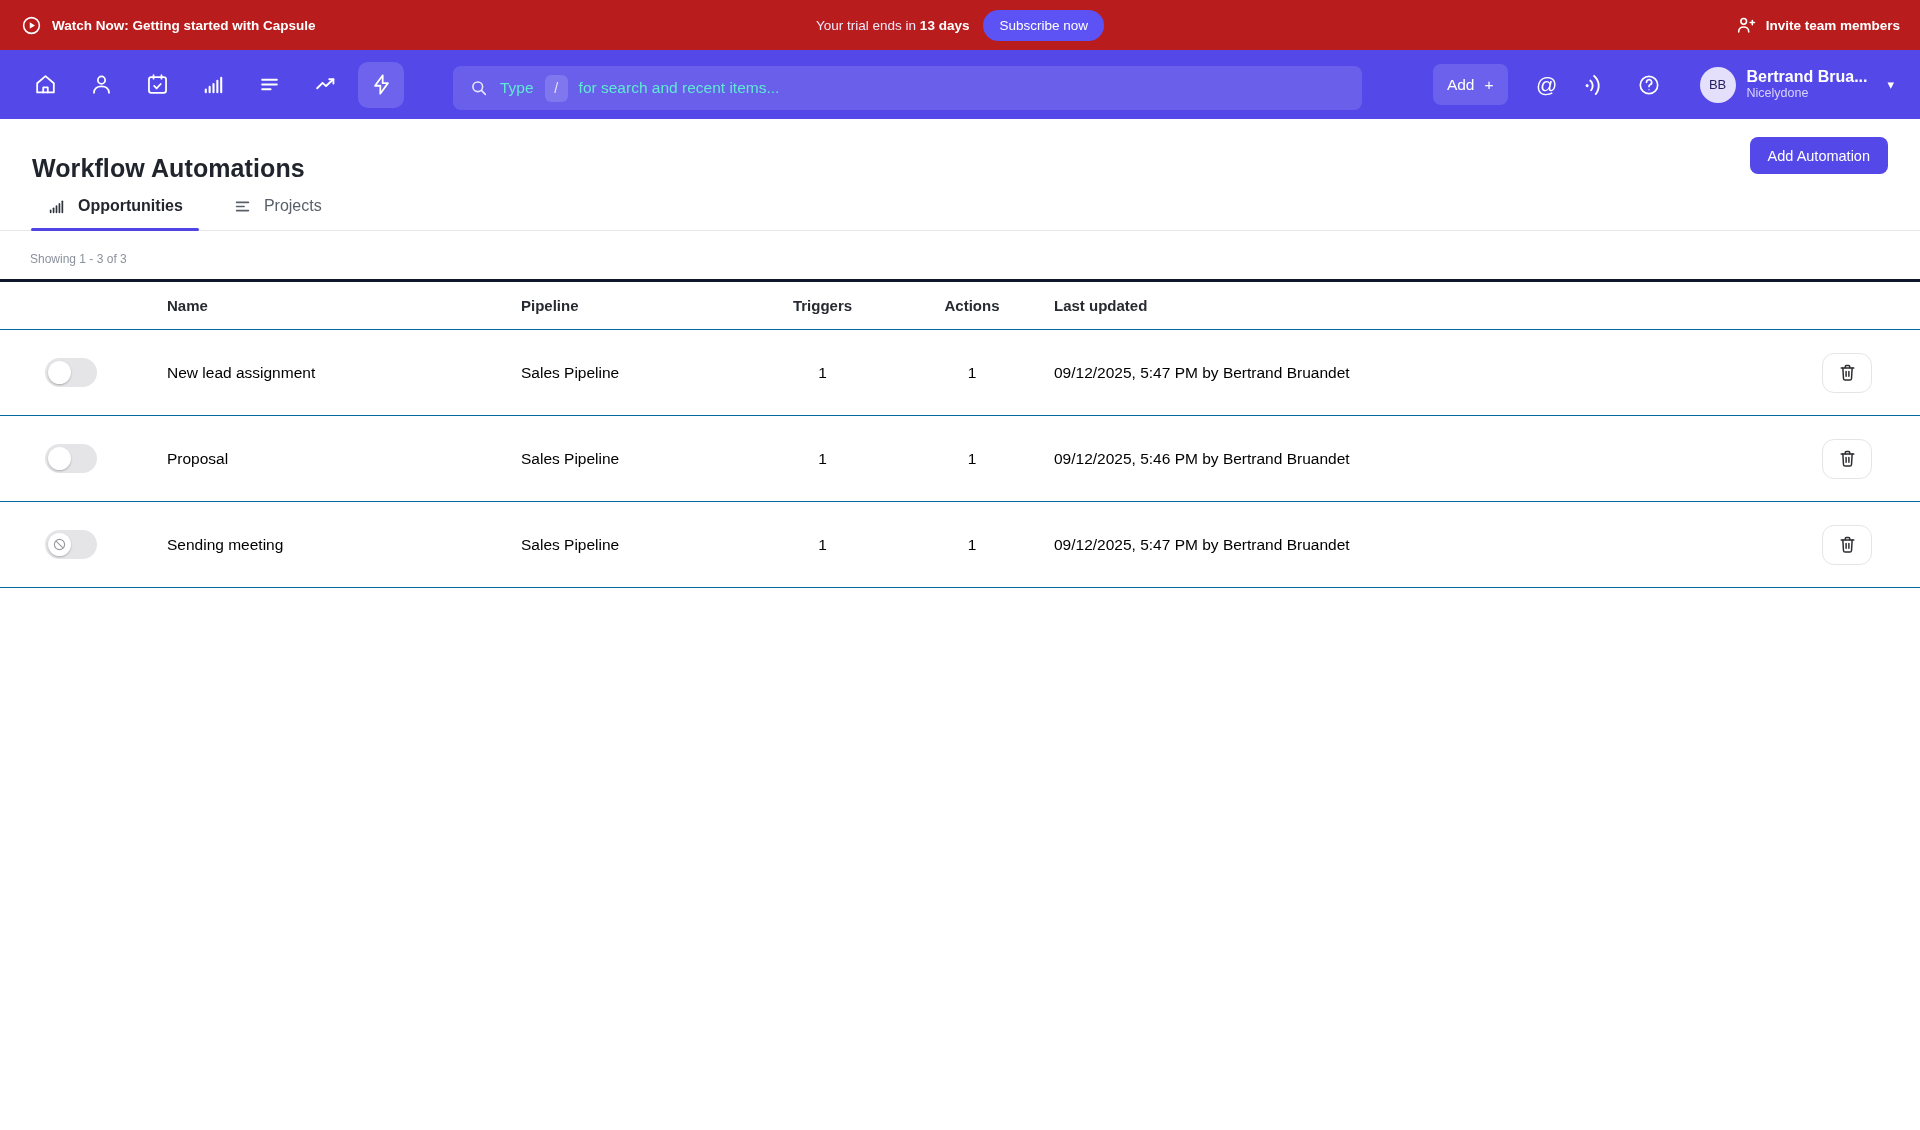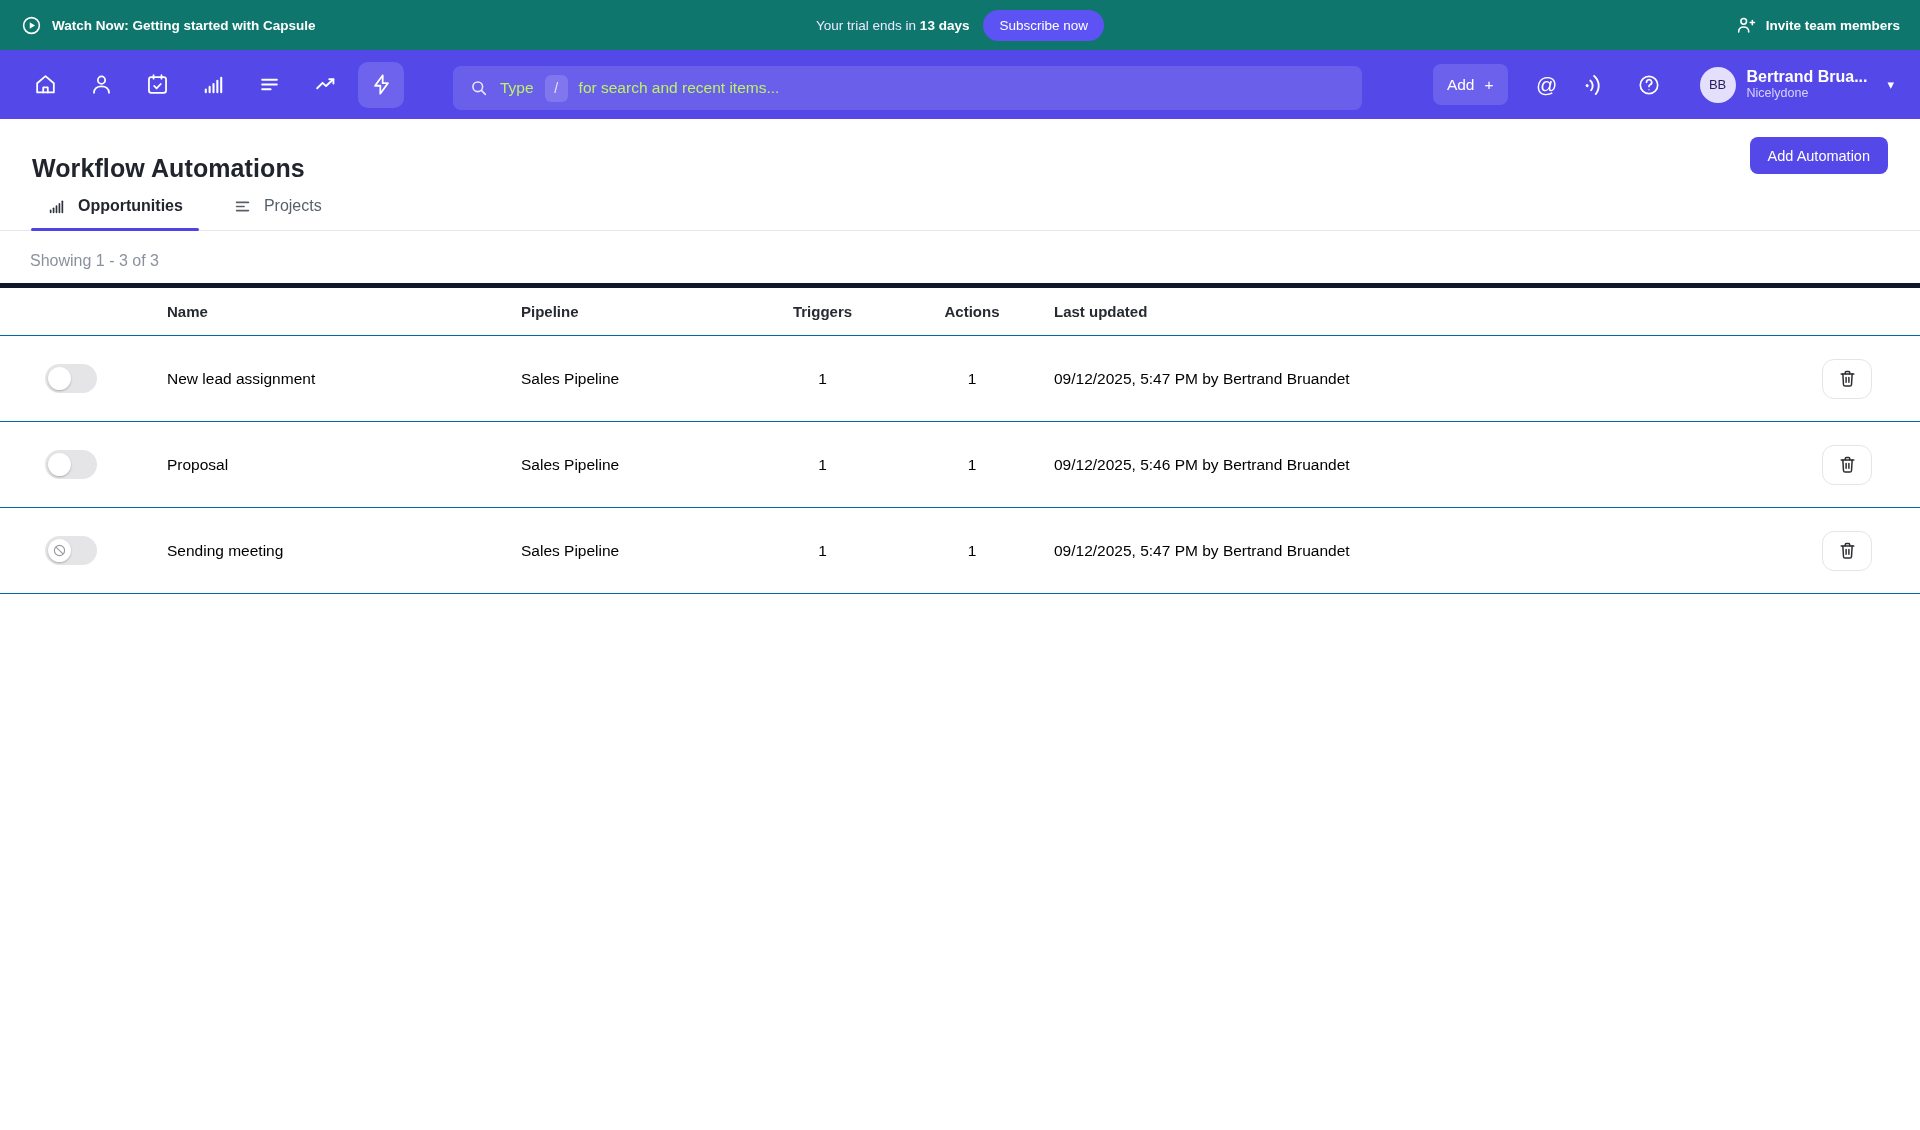--- a/index.html
+++ b/index.html
@@ -1,35 +1,35 @@
 <!DOCTYPE html>
 <html><head>
 <meta charset="utf-8">
 <style>
   * { margin:0; padding:0; box-sizing:border-box; }
   html,body { width:1920px; height:1130px; }
   body { font-family:"Liberation Sans","DejaVu Sans",sans-serif; background:#fff; overflow:hidden; }
   .app { position:relative; width:1920px; height:1130px; background:#fff; }
 
   
-  .banner { position:relative; height:50px; background:#0f766e; display:flex; align-items:center; color:#fff; }
+  .banner { position:relative; height:50px; background:#b91c1c; display:flex; align-items:center; color:#fff; }
   .banner-left { display:flex; align-items:center; gap:10px; padding-left:21px; font-size:13.5px; font-weight:700; cursor:pointer; }
   .banner-center { position:absolute; left:50%; top:0; height:100%; transform:translateX(-50%); display:flex; align-items:center; gap:14px; }
   .trial-text { font-size:13.5px; color:#eceafd; white-space:nowrap; }
   .trial-text b { color:#fff; }
   .subscribe-btn { height:31px; padding:0 16px; border:none; border-radius:16px; background:#5d52f3; color:#fff; font-size:13.5px; font-family:inherit; cursor:pointer; display:flex; align-items:center; }
   .banner-right { margin-left:auto; display:flex; align-items:center; gap:9px; padding-right:20px; font-size:13.5px; font-weight:600; cursor:pointer; }
 
   
   .navbar { position:relative; height:69px; background:#5448e9; }
   .nav-icons { position:absolute; left:22px; top:0; height:100%; display:flex; align-items:center; gap:10px; }
   .nav-icon-btn { width:46px; height:46px; border-radius:10px; display:flex; align-items:center; justify-content:center; color:#fff; cursor:pointer; background:transparent; }
   .nav-icon-btn.active { background:rgba(255,255,255,.15); }
   .searchbar { position:absolute; left:453px; top:16px; width:909px; height:44px; background:rgba(255,255,255,.13); border-radius:8px; display:flex; align-items:center; padding-left:16px; gap:11px; cursor:text; }
-  .searchbar .ph { font-size:15.5px; color:#bef264; }
+  .searchbar .ph { font-size:15.5px; color:#5eead4; }
   .slash-key { display:flex; align-items:center; justify-content:center; width:23px; height:27px; border-radius:6px; background:rgba(255,255,255,.15); color:#e9e6fd; font-size:14px; }
   .nav-right { position:absolute; right:26px; top:0; height:100%; display:flex; align-items:center; }
   .add-btn { height:41px; padding:0 14px; border:none; border-radius:8px; background:rgba(255,255,255,.14); color:#ffffff; font-size:15.5px; font-family:inherit; display:flex; align-items:center; gap:10px; cursor:pointer; margin-right:26px; }
   .nav-sm-icon { width:26px; height:26px; display:flex; align-items:center; justify-content:center; color:#fff; cursor:pointer; }
   .at-glyph { font-size:21px; line-height:1; color:#fff; }
   .mr22 { margin-right:22px; } .mr28 { margin-right:28px; } .mr38 { margin-right:38px; }
   .avatar { width:36px; height:36px; border-radius:50%; background:#e4e0fb; color:#241d5f; font-size:13px; font-weight:400; display:flex; align-items:center; justify-content:center; cursor:pointer; }
   .user-block { margin-left:11px; cursor:pointer; max-width:132px; }
   .user-name { color:#fff; font-size:16px; font-weight:600; line-height:1.15; white-space:nowrap; }
   .user-org { color:#d8d3fa; font-size:12.5px; line-height:1.2; }
@@ -41,21 +41,21 @@
   .add-automation-btn { position:absolute; right:32px; top:18px; height:37px; padding:0 18px; border:none; border-radius:8px; background:#5448e9; color:#fff; font-size:14.5px; font-family:inherit; cursor:pointer; }
 
   
   .tabs { display:flex; align-items:flex-end; padding-left:31px; margin-top:14px; border-bottom:1px solid #e8e8ec; }
   .tab { display:flex; gap:12px; padding:0 16px 14px; font-size:16px; color:#596069; cursor:pointer; position:relative; }
   .tab.active { color:#23262e; font-weight:600; }
   .tab.active::after { content:""; position:absolute; left:0; right:0; bottom:-1px; height:3px; background:#5044e4; border-radius:2px; }
   .tab + .tab { margin-left:18px; }
 
   
-  .showing { padding:21px 0 13px 30px; font-size:16px; color:#8b919c; border-bottom:5px solid #0f172a; }
+  .showing { padding:21px 0 13px 30px; font-size:12px; color:#8b919c; border-bottom:3px solid #0f172a; }
 
   
   .tbl-row { display:grid; grid-template-columns:167px 354px 226px 151px 148px 764px 110px; align-items:center; border-bottom:1px solid #0369a1; }
   .tbl-head { height:48px; font-size:15px; font-weight:600; color:#272b31; }
   .tbl-data { height:86px; font-size:15.5px; color:#000000; }
   .c-center { text-align:center; }
   .c-updated { padding-left:8px; }
   .toggle-cell { padding-left:45px; }
   .toggle { width:52px; height:29px; border-radius:15px; background:#e5e5e8; position:relative; cursor:pointer; }
   .knob { position:absolute; left:3px; top:3px; width:23px; height:23px; border-radius:50%; background:#fff; box-shadow:0 1px 2px rgba(0,0,0,.25); display:flex; align-items:center; justify-content:center; }

